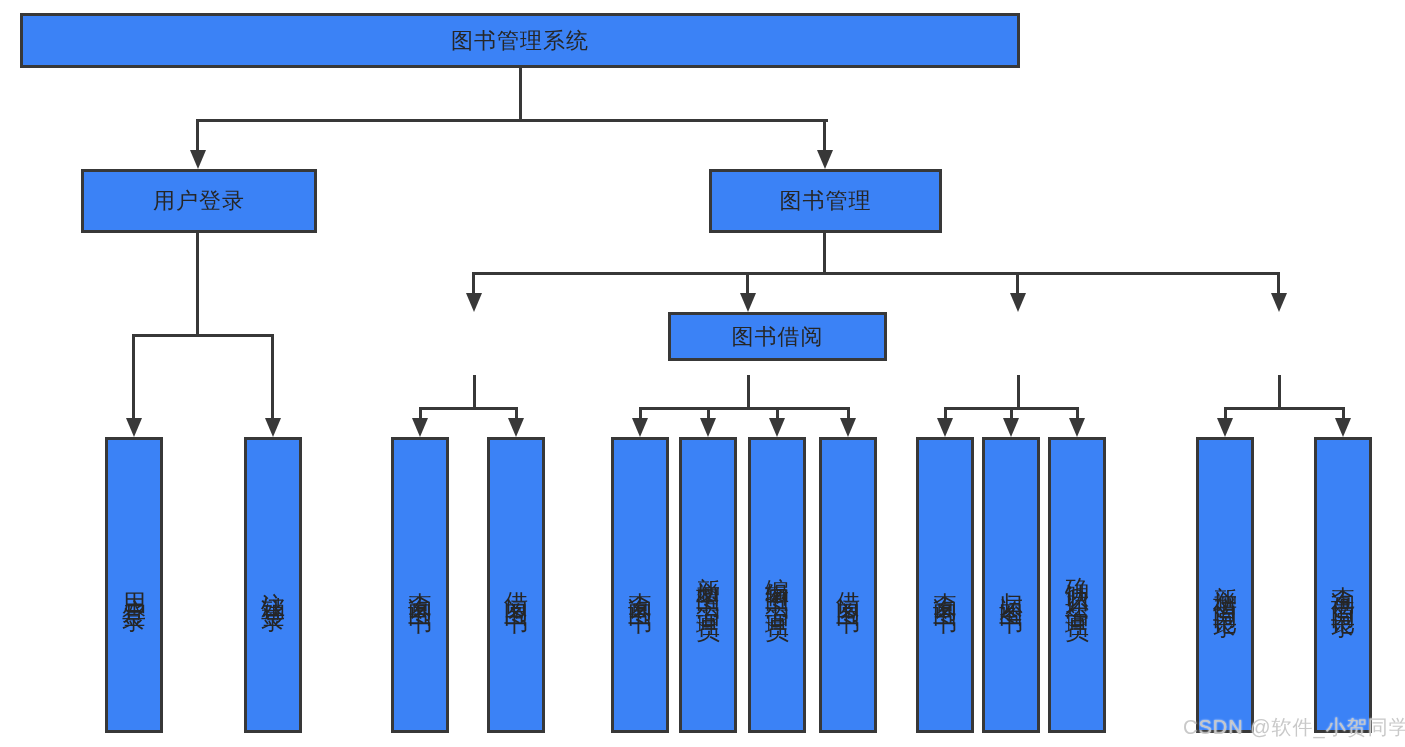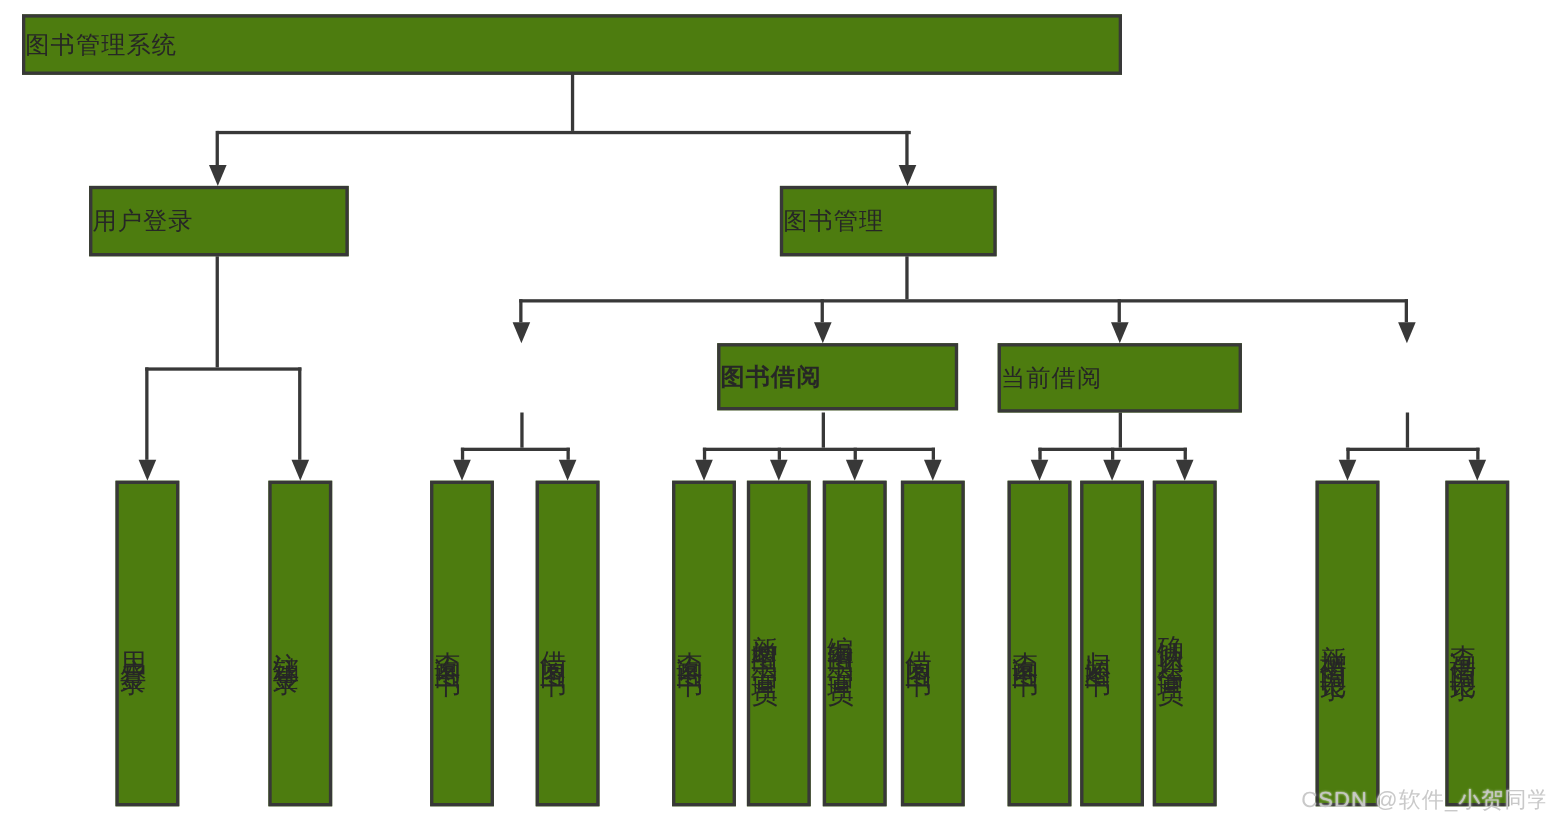--- a/index.html
+++ b/index.html
@@ -7,24 +7,25 @@
     position:relative;
     width:1405px;
     height:747px;
     background:#ffffff;
     font-family:"Liberation Sans","DejaVu Sans",sans-serif;
     overflow:hidden;
   }
   .box{
     position:absolute;
     box-sizing:border-box;
-    background:#4d7c0f;
+    background:#3b82f6;
     border:3px solid #383838;
     display:flex;
     align-items:center;
+    justify-content:center;
     color:#262626;
   }
   .h-box{ font-size:22px; letter-spacing:1px; }
   .v-box span{
     writing-mode:vertical-rl;
     text-orientation:mixed;
     font-size:24px;
     letter-spacing:6px;
     line-height:1;
     white-space:nowrap;
@@ -55,29 +56,26 @@
 
 <div class="canvas">
 
   <div class="box h-box" style="left:20px;top:13px;width:1000px;height:55px;">
     <span>图书管理系统</span>
   </div>
 
   <div class="box h-box" style="left:81px;top:169px;width:236px;height:64px;">
     <span>用户登录</span>
   </div>
-  <div class="box h-box" style="left:709px;top:169px;width:197px;height:64px;">
+  <div class="box h-box" style="left:709px;top:169px;width:233px;height:64px;">
     <span>图书管理</span>
   </div>
 
-  <div class="box h-box" style="left:652px;top:312px;width:219px;height:61px;font-weight:bold;">
+  <div class="box h-box" style="left:668px;top:312px;width:219px;height:49px;">
     <span>图书借阅</span>
-  </div>
-  <div class="box h-box" style="left:907px;top:312px;width:222px;height:63px;">
-    <span>当前借阅</span>
   </div>
 
   <div class="box v-box" style="left:105px;top:437px;width:58px;height:296px;">
     <span>用户登录</span>
   </div>
   <div class="box v-box" style="left:244px;top:437px;width:58px;height:296px;">
     <span>注销登录</span>
   </div>
   <div class="box v-box" style="left:391px;top:437px;width:58px;height:296px;">
     <span>查询图书</span>

